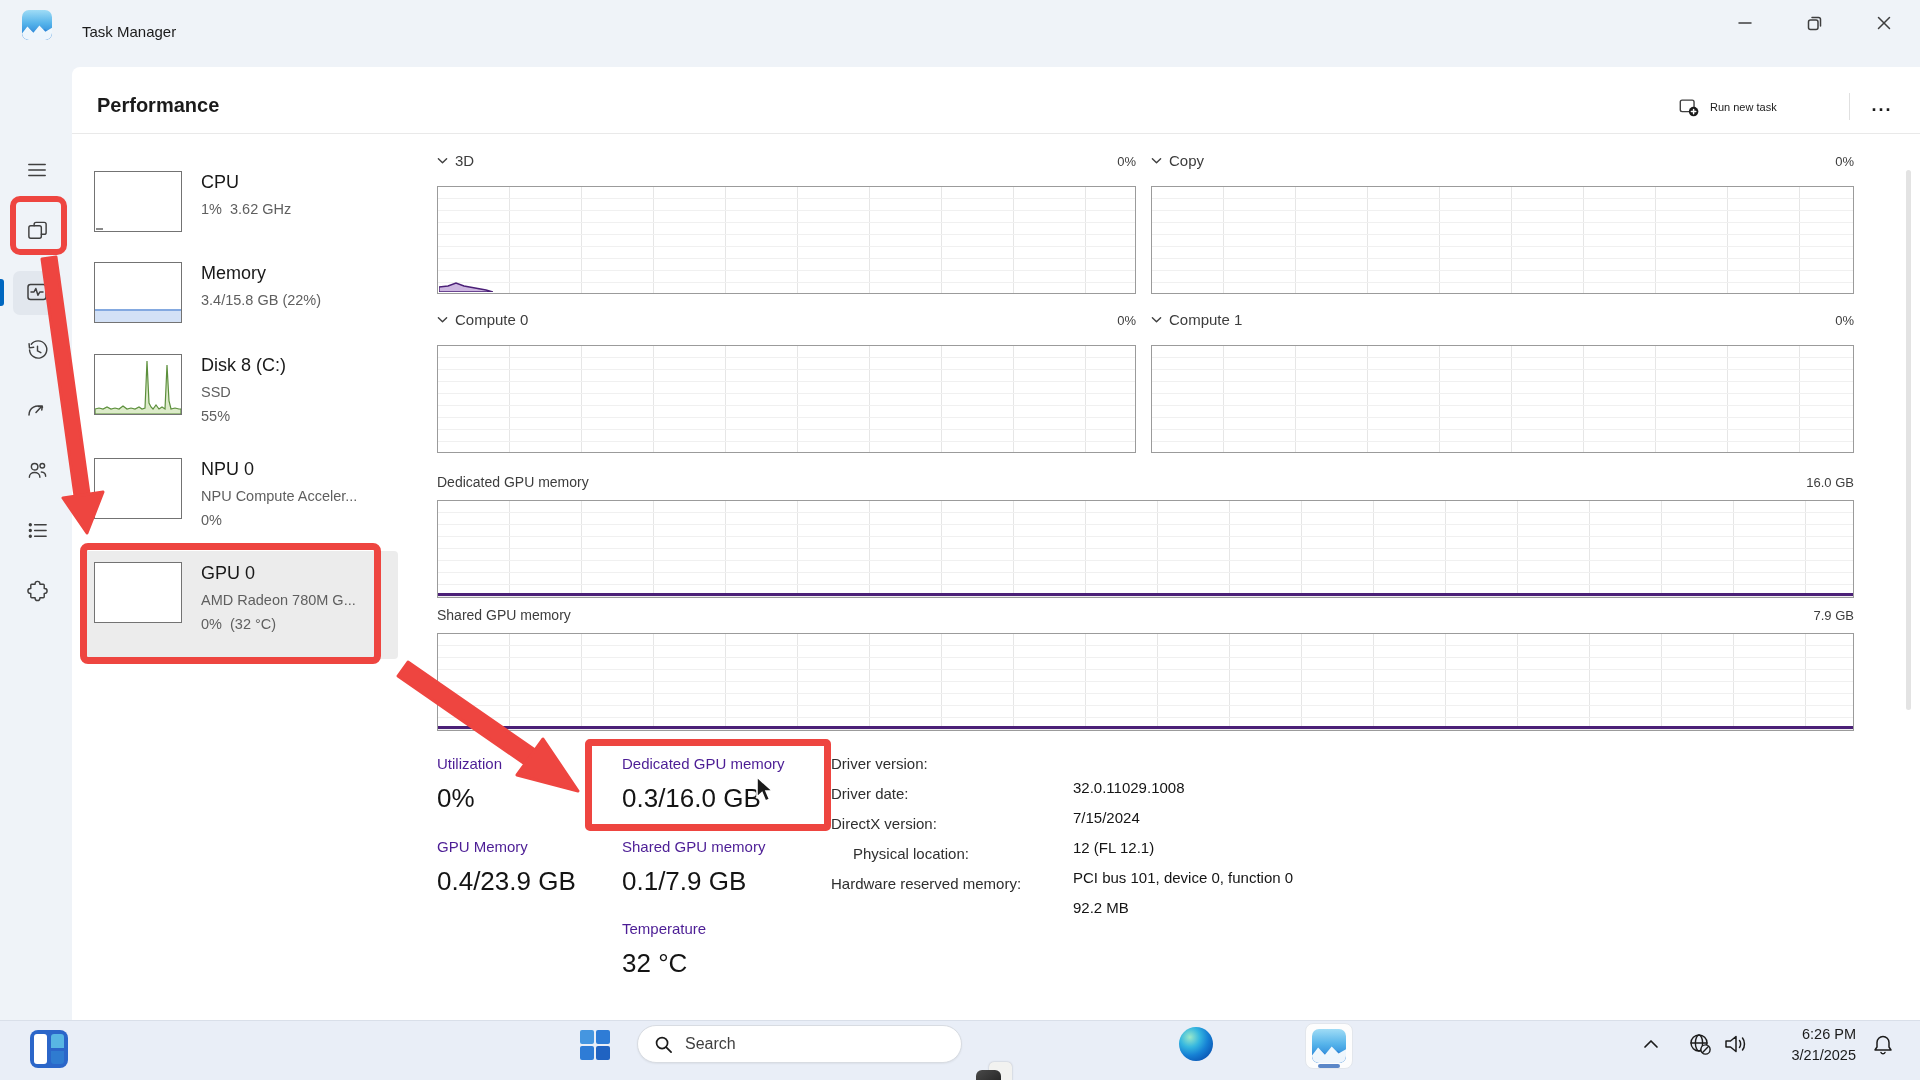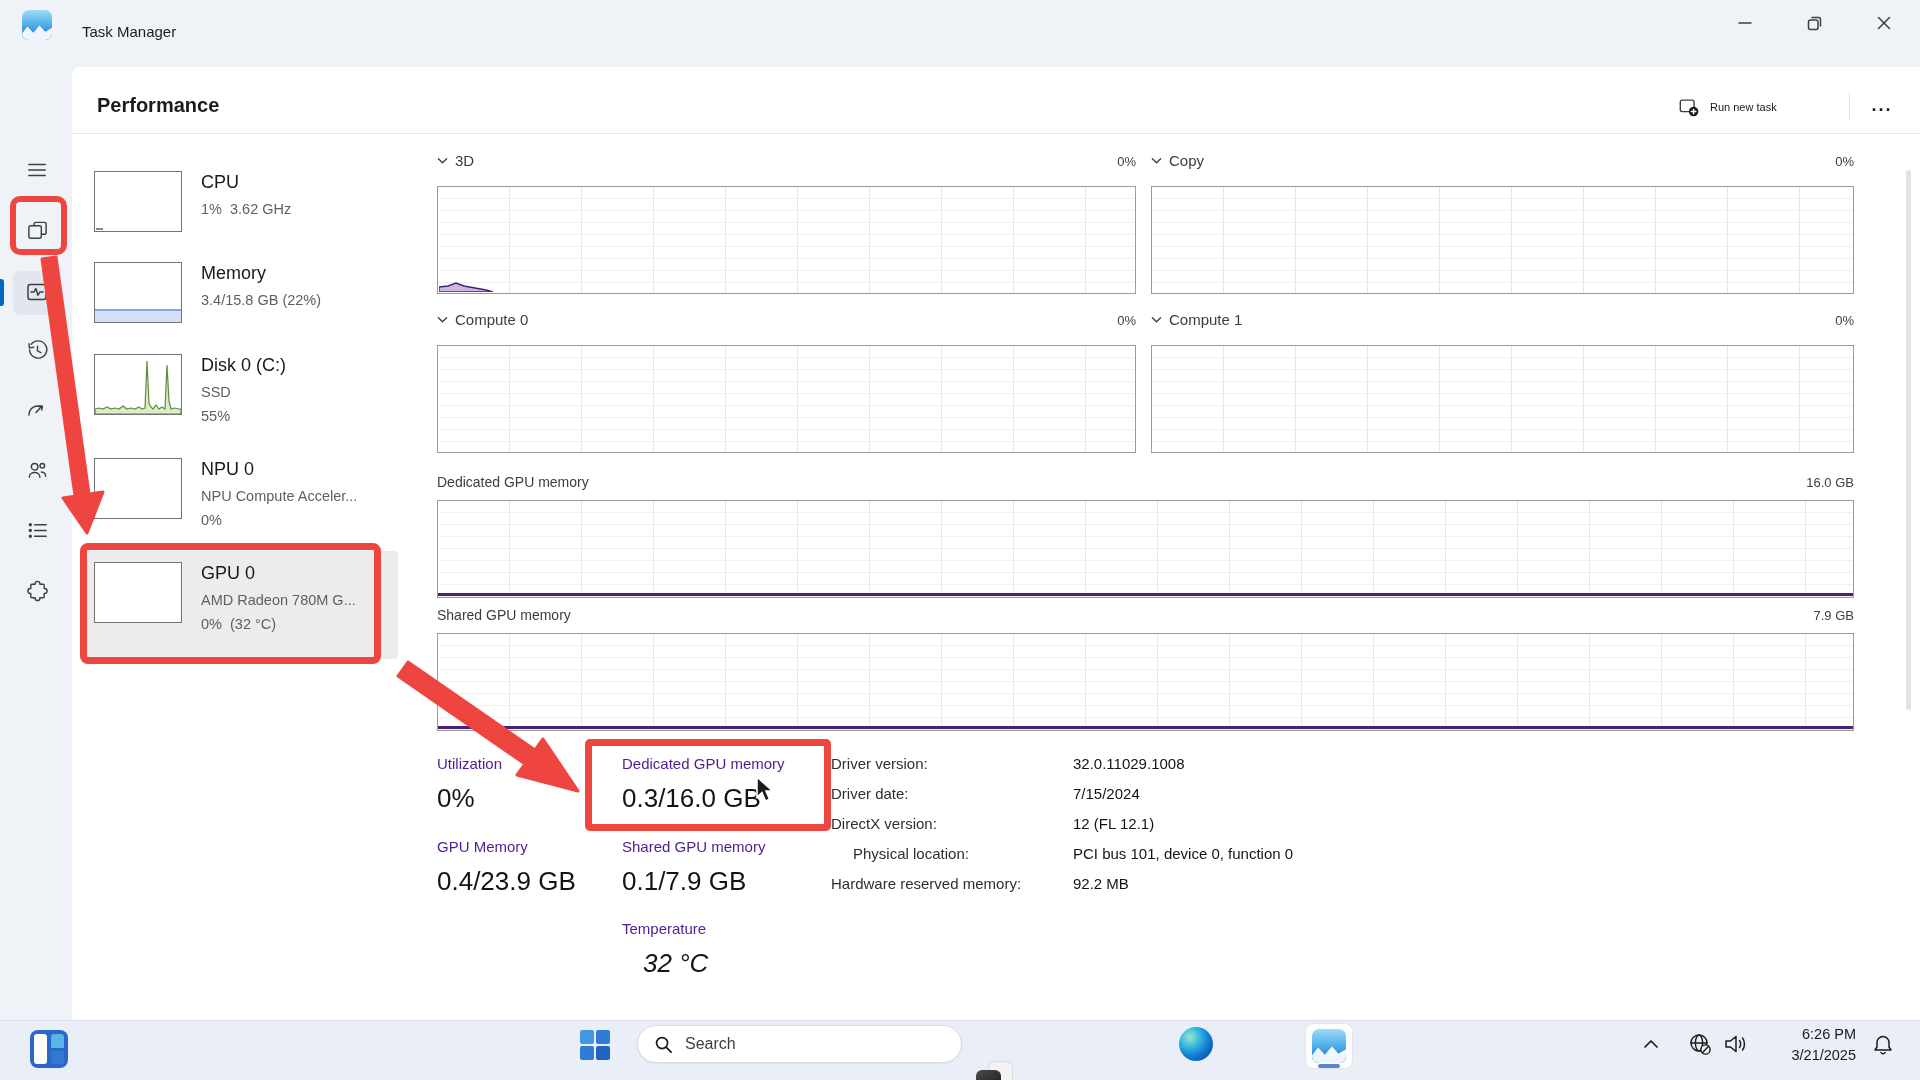--- a/index.html
+++ b/index.html
@@ -47,21 +47,21 @@
   .graph { background:#fff; border:1px solid #9b9b9b;
     background-image:
       repeating-linear-gradient(to bottom, transparent 0 11px, #f0f0f0 11px 12px),
       repeating-linear-gradient(to right, transparent 0 71px, #e6e6e6 71px 72px); }
   .pline { position:absolute; left:0; right:0; bottom:1px; height:3px; background:#4b2077; }
 
   
   .slabel { font-size:15px; color:#4c1d95; }
   .sval   { font-size:26px; color:#141414; }
   .dlabel { font-size:15px; color:#2f2f2f; }
-  .dval   { font-size:15px; color:#141414; }
+  .dval   { font-size:15px; color:#141414;margin-top:24px; }
 
   .scroll-thumb { left:1906px; top:170px; width:5px; height:540px; background:#e3e3e3; border-radius:3px; }
 
   
   .taskbar { left:0; top:1020px; width:1920px; height:60px; background:#e9eef7; border-top:1px solid #d9dfe9; }
   .tb { display:flex; align-items:center; justify-content:center; }
   .searchpill { left:637px; top:1025px; width:325px; height:38px; background:#ffffff; border:1px solid #d8dce2; border-radius:19px; display:flex; align-items:center; padding-left:16px; gap:12px; box-shadow:0 1px 2px rgba(0,0,0,.06); }
   .searchpill span { font-size:16px; color:#3f3f3f; }
   .startlogo { display:grid; grid-template-columns:14px 14px; grid-template-rows:14px 14px; gap:2px; }
   .startlogo i { border-radius:2px; }
@@ -218,21 +218,21 @@
     <div class="mem-strip"></div>
   </div>
   <div class="abs pname" style="top:263px;">Memory</div>
   <div class="abs psub" style="top:292px;">3.4/15.8 GB (22%)</div>
 
   <div class="abs thumb" style="top:354px;">
     <svg width="86" height="59" viewBox="0 0 86 59" style="position:absolute; left:0; top:0;">
       <polygon points="0,54 4,53 8,54 12,52 16,54 20,53 24,54 28,51 32,54 36,53 40,54 44,52 47,54 50,53 52,6 54,48 56,52 58,54 61,50 64,54 67,52 70,54 72,10 74,46 76,54 80,53 84,54 86,54 86,59 0,59" fill="#dcebc9" stroke="#5c8f3c" stroke-width="1.2"></polygon>
     </svg>
   </div>
-  <div class="abs pname" style="top:355px;">Disk 0 (C:)</div>
+  <div class="abs pname" style="top:355px;">Disk 8 (C:)</div>
   <div class="abs psub" style="top:384px;">SSD</div>
   <div class="abs psub" style="top:408px;">55%</div>
 
   <div class="abs thumb" style="top:458px;"></div>
   <div class="abs pname" style="top:459px;">NPU 0</div>
   <div class="abs psub" style="top:488px;">NPU Compute Acceler...</div>
   <div class="abs psub" style="top:512px;">0%</div>
 
   <div class="abs thumb" style="top:562px;"></div>
   <div class="abs pname" style="top:563px;">GPU 0</div>
@@ -298,21 +298,21 @@
   <div class="abs slabel" style="left:437px; top:755px;">Utilization</div>
   <div class="abs sval" style="left:437px; top:783px;">0%</div>
   <div class="abs slabel" style="left:437px; top:838px;">GPU Memory</div>
   <div class="abs sval" style="left:437px; top:866px;">0.4/23.9 GB</div>
 
   <div class="abs slabel" style="left:622px; top:755px;">Dedicated GPU memory</div>
   <div class="abs sval" style="left:622px; top:783px;">0.3/16.0 GB</div>
   <div class="abs slabel" style="left:622px; top:838px;">Shared GPU memory</div>
   <div class="abs sval" style="left:622px; top:866px;">0.1/7.9 GB</div>
   <div class="abs slabel" style="left:622px; top:920px;">Temperature</div>
-  <div class="abs sval" style="left:643px; top:948px;font-style:italic;">32 °C</div>
+  <div class="abs sval" style="left:622px; top:948px;">32 °C</div>
 
   <div class="abs dlabel" style="left:831px; top:755px;">Driver version:</div>
   <div class="abs dval" style="left:1073px; top:755px;">32.0.11029.1008</div>
   <div class="abs dlabel" style="left:831px; top:785px;">Driver date:</div>
   <div class="abs dval" style="left:1073px; top:785px;">7/15/2024</div>
   <div class="abs dlabel" style="left:831px; top:815px;">DirectX version:</div>
   <div class="abs dval" style="left:1073px; top:815px;">12 (FL 12.1)</div>
   <div class="abs dlabel" style="left:853px; top:845px;">Physical location:</div>
   <div class="abs dval" style="left:1073px; top:845px;">PCI bus 101, device 0, function 0</div>
   <div class="abs dlabel" style="left:831px; top:875px;">Hardware reserved memory:</div>

